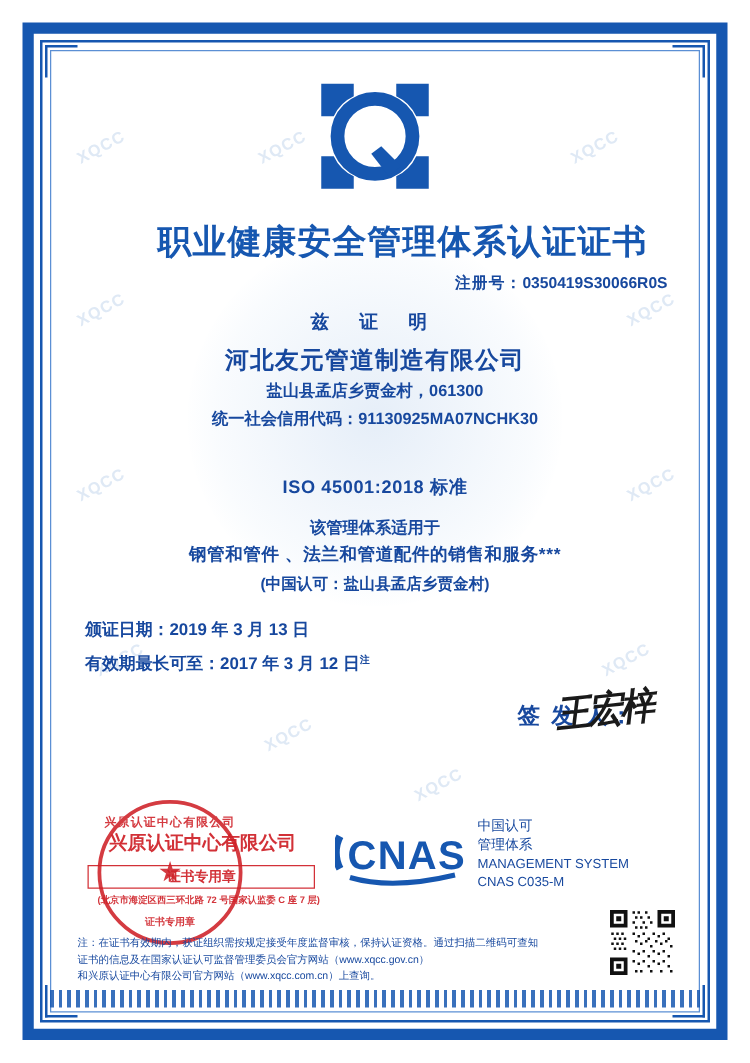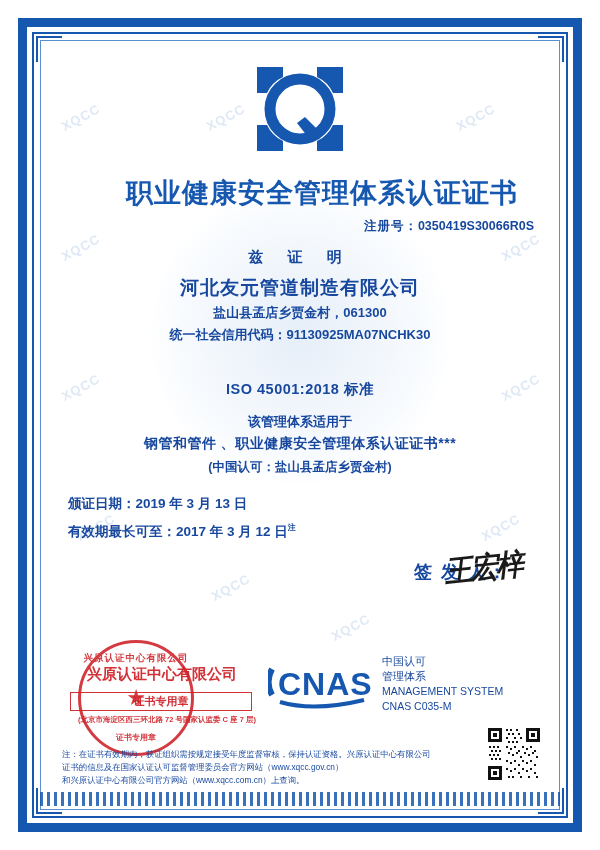--- a/index.html
+++ b/index.html
@@ -398,21 +398,21 @@
     <div class="center-block zizheng">兹 证 明</div>
     <div class="center-block company">河北友元管道制造有限公司</div>
     <div class="center-block address">盐山县孟店乡贾金村，061300</div>
     <div class="center-block credit-code">
       <span>统一社会信用代码：</span><span>91130925MA07NCHK30</span>
     </div>
 
     <div class="center-block standard">ISO 45001:2018 标准</div>
 
     <div class="center-block scope-intro">该管理体系适用于</div>
-    <div class="center-block scope">钢管和管件 、职业健康安全管理体系认证证书***</div>
+    <div class="center-block scope">钢管和管件 、法兰和管道配件的销售和服务***</div>
     <div class="center-block site">(中国认可：盐山县孟店乡贾金村)</div>
 
     <div class="dates">
       <div>
         <span>颁证日期：</span><span>2019 年 3 月 13 日</span>
       </div>
       <div>
         <span>有效期最长可至：</span><span>2017 年 3 月 12 日</span><sup>注</sup>
       </div>
     </div>
@@ -515,20 +515,20 @@
           <rect x="22" y="50" width="2" height="2"></rect>
             <rect x="26" y="50" width="2" height="2"></rect>
             <rect x="34" y="50" width="2" height="2"></rect>
             <rect x="42" y="50" width="2" height="2"></rect>
             <rect x="50" y="50" width="2" height="2"></rect>
         </g>
       </svg>
     </div>
 
     <div class="footer-note">
-      <span class="ind">注：在证书有效期内，获证组织需按规定接受年度监督审核，保持认证资格。兴原认证中心有限公司</span>
+      <span class="ind">注：在证书有效期内，获证组织需按规定接受年度监督审核，保持认证资格。通过扫描二维码可查知</span>
       <span class="ind">证书的信息及在国家认证认可监督管理委员会官方网站（www.xqcc.gov.cn）</span>
       <span class="ind">和兴原认证中心有限公司官方网站（www.xqcc.com.cn）上查询。</span>
     </div>
 
     <div class="bottom-pattern"></div>
   </div>
 </div>
 
 </body></html>

